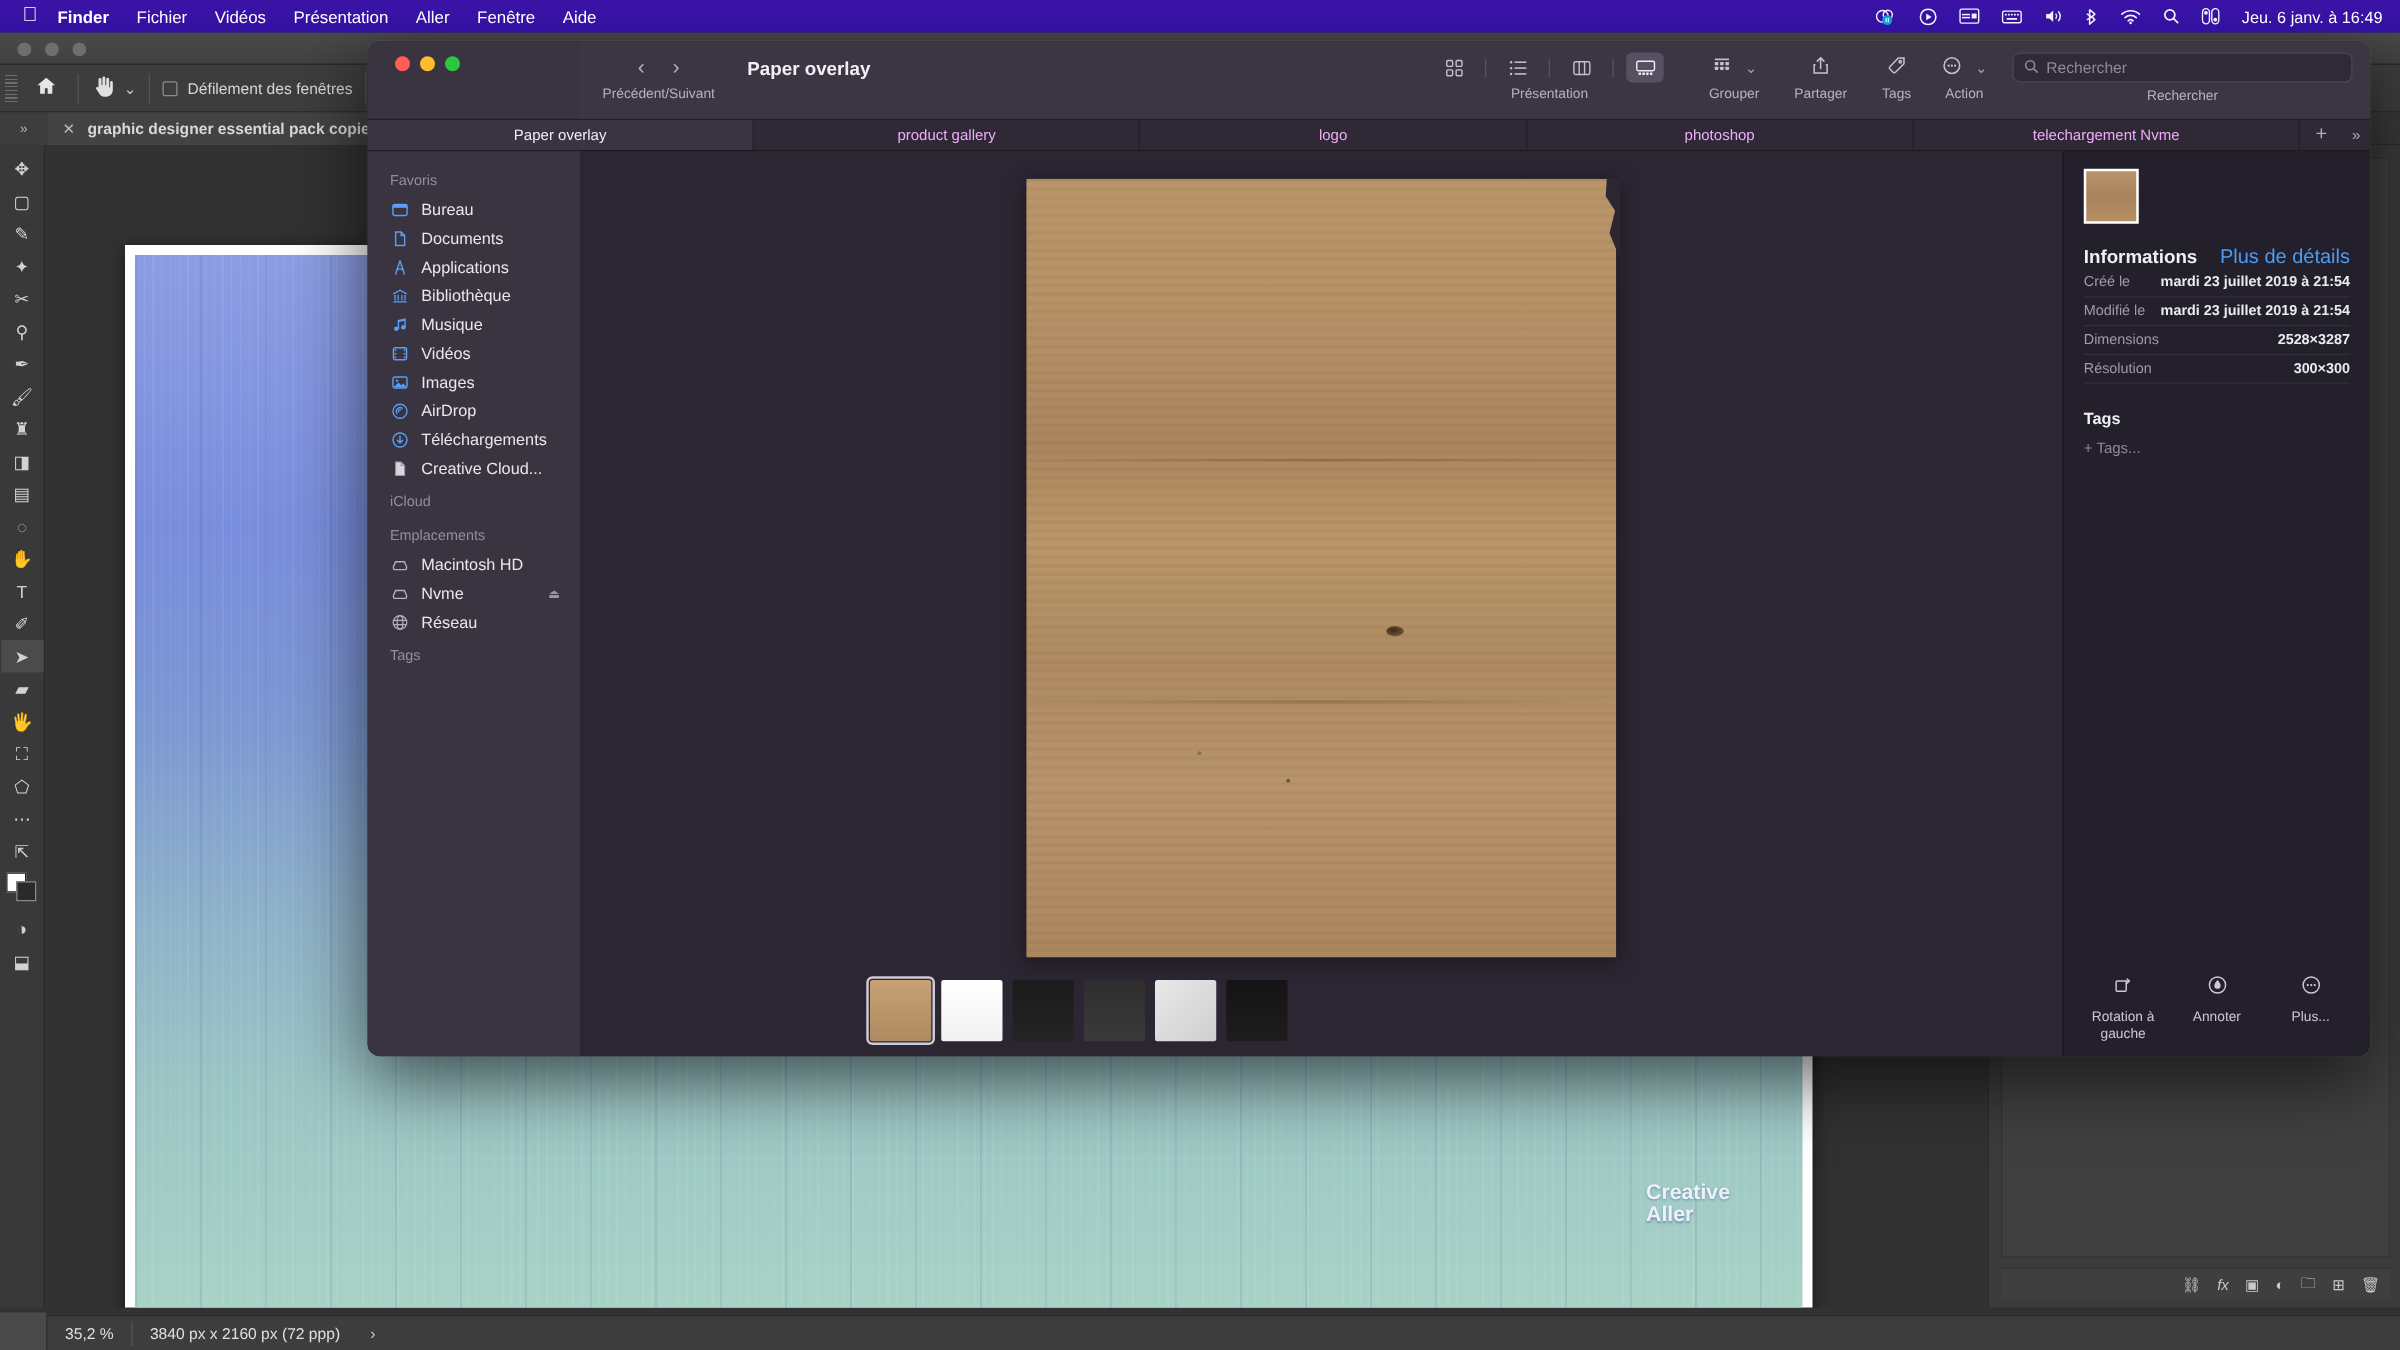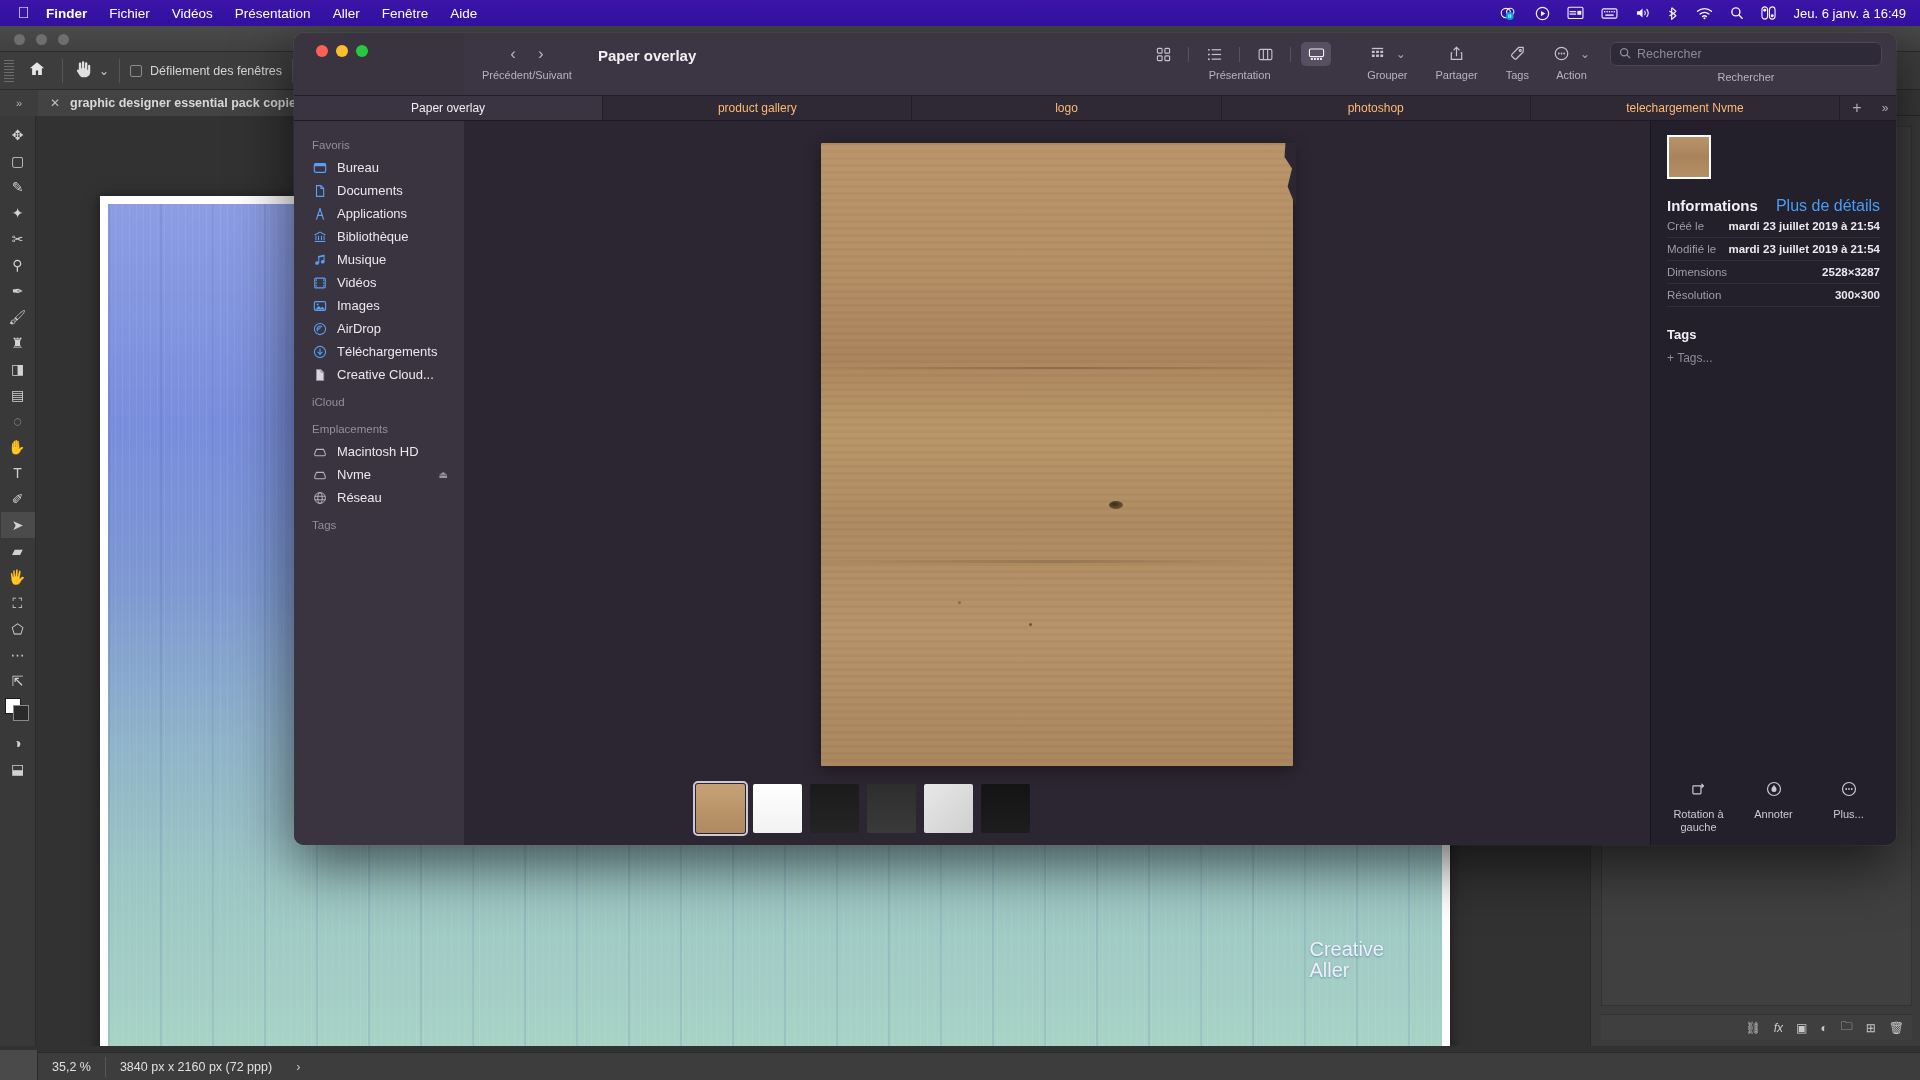--- a/index.html
+++ b/index.html
@@ -105,21 +105,21 @@
   #ps-wordmark{
     position:absolute; right:58px; bottom:82px;
     display:flex; align-items:flex-end; gap:8px; z-index:3;
   }
   #ps-wordmark .big{
     font-family:"DejaVu Sans", sans-serif;
     font-size:42px; font-style:italic; font-weight:bold; color:#f2f4fb;
     letter-spacing:-1px; text-shadow:0 1px 2px rgba(60,80,150,.5);
   }
   #ps-wordmark .small{
-    font-size:20px; font-weight:normal; color:#eef1f9; line-height:1.05;
+    font-size:17px; font-weight:bold; color:#eef1f9; line-height:1.05;
     padding-bottom:5px; text-shadow:0 1px 2px rgba(60,80,150,.5);
   }
 
   #ps-rightpanels{
     position:absolute; top:90px; right:0; width:330px; bottom:34px;
     background:#3b3b3b; border-left:1px solid #2b2b2b;
   }
   #ps-rightpanels .pnl{
     position:absolute; left:10px; right:8px; top:10px; bottom:40px;
     background:#404040; border:1px solid #333;
@@ -183,21 +183,21 @@
     margin-left:20px; width:272px; height:24px; background:#2f2a37;
     border:1px solid #4b4554; border-radius:6px; display:flex; align-items:center;
     padding:0 8px; gap:6px; color:#8e8899; font-size:12.5px;
   }
   #fd-searchlbl{ color:#b8b2c0; font-size:11px; text-align:center; width:272px; margin-left:20px; margin-top:4px;}
 
   #fd-tabbar{ display:flex; height:26px; flex:0 0 26px; background:#2e2935;
     border-top:1px solid #221e29; border-bottom:1px solid #1d1a23; }
   #fd-tabbar .tab{
     flex:1; display:flex; align-items:center; justify-content:center;
-    color:#fdba74; font-size:12px; border-right:1px solid #221e29;
+    color:#f0abfc; font-size:12px; border-right:1px solid #221e29;
   }
   #fd-tabbar .tab.active{ background:#3a3442; color:#f0eef4; }
   #fd-tabbar .plus{ width:34px; display:flex;align-items:center;justify-content:center;color:#b0aabb;font-size:16px;}
   #fd-tabbar .dblchev{ width:22px; display:flex;align-items:center;justify-content:center;color:#b0aabb;font-size:12px;}
 
   #finder-body{ flex:1; display:flex; min-height:0; }
   #fd-sidebar{
     width:170px; flex:0 0 170px; background:#3a3440; overflow:hidden;
     padding-top:8px; font-size:13px;
   }

